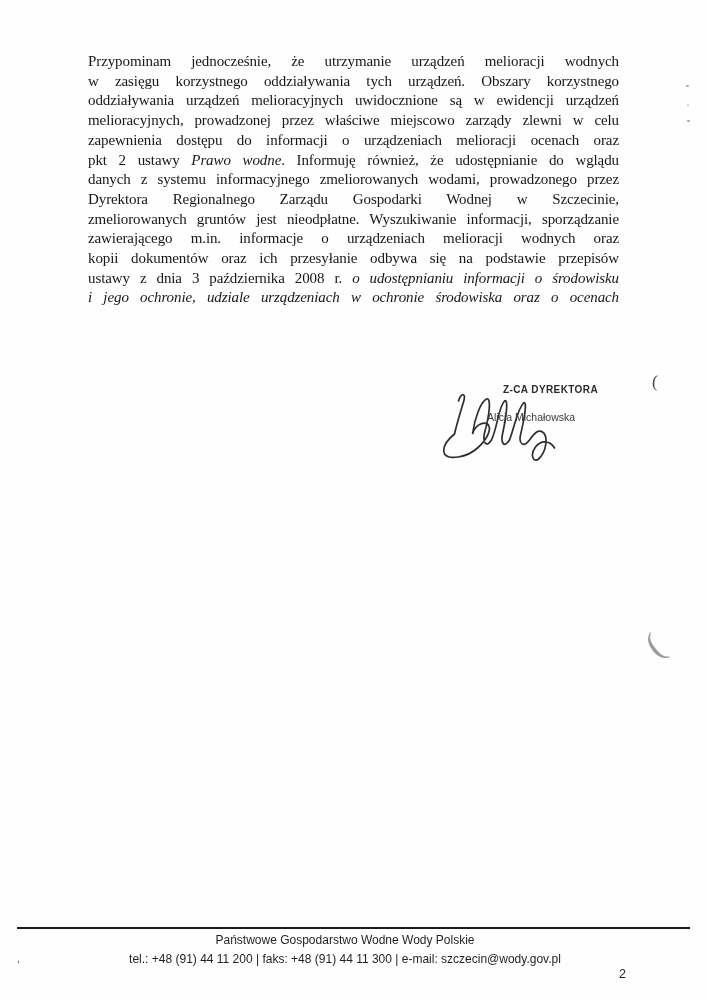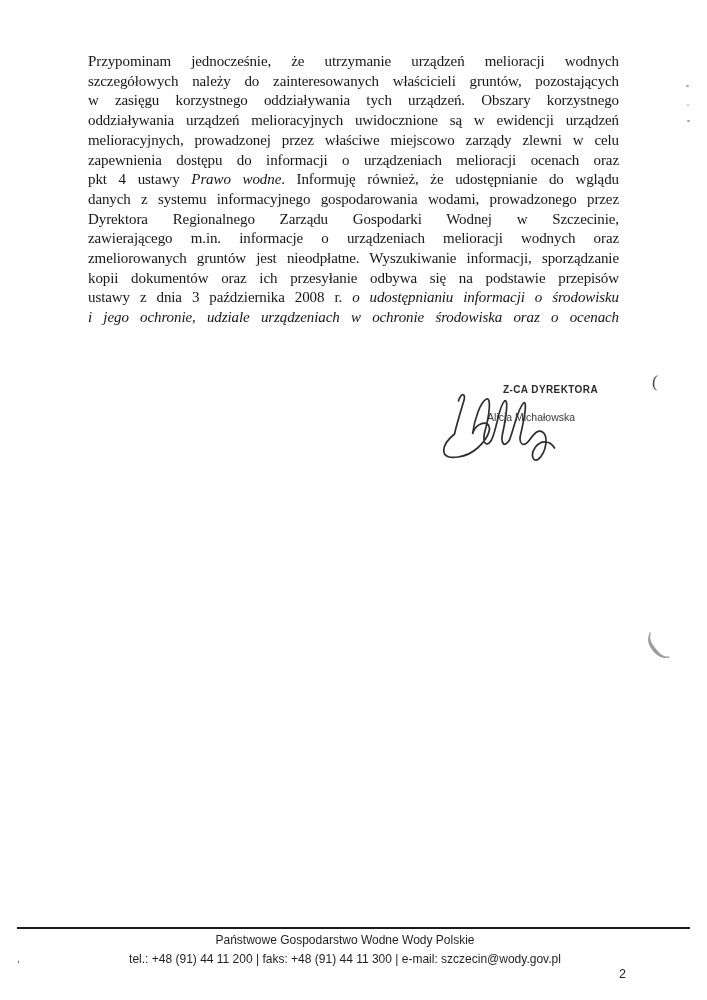--- a/index.html
+++ b/index.html
@@ -95,30 +95,29 @@
     font-size: 12.5px; color: #1f1f1f;
   }
 </style>
 </head>
 <body>
 
 <div class="page">
 
   <div class="letter-paragraph">
       <div class="line"><span>Przypominam jednocześnie, że utrzymanie urządzeń melioracji wodnych</span></div>
-      <div class="line"><span>szczegółowych należy do zainteresowanych właścicieli gruntów, pozostających</span></div>
       <div class="line"><span>w zasięgu korzystnego oddziaływania tych urządzeń. Obszary korzystnego</span></div>
       <div class="line"><span>oddziaływania urządzeń melioracyjnych uwidocznione są w ewidencji urządzeń</span></div>
       <div class="line"><span>melioracyjnych, prowadzonej przez właściwe miejscowo zarządy zlewni w celu</span></div>
       <div class="line"><span>zapewnienia dostępu do informacji o urządzeniach melioracji ocenach oraz</span></div>
-      <div class="line"><span>pkt 4 ustawy </span><span class="it">Prawo wodne</span><span>. Informuję również, że udostępnianie do wglądu</span></div>
-      <div class="line"><span>danych z systemu informacyjnego gospodarowania wodami, prowadzonego przez</span></div>
+      <div class="line"><span>pkt 2 ustawy </span><span class="it">Prawo wodne</span><span>. Informuję również, że udostępnianie do wglądu</span></div>
+      <div class="line"><span>danych z systemu informacyjnego zmeliorowanych wodami, prowadzonego przez</span></div>
       <div class="line"><span>Dyrektora Regionalnego Zarządu Gospodarki Wodnej w Szczecinie,</span></div>
+      <div class="line"><span>zmeliorowanych gruntów jest nieodpłatne. Wyszukiwanie informacji, sporządzanie</span></div>
       <div class="line"><span>zawierającego m.in. informacje o urządzeniach melioracji wodnych oraz</span></div>
-      <div class="line"><span>zmeliorowanych gruntów jest nieodpłatne. Wyszukiwanie informacji, sporządzanie</span></div>
       <div class="line"><span>kopii dokumentów oraz ich przesyłanie odbywa się na podstawie przepisów</span></div>
       <div class="line"><span>ustawy z dnia 3 października 2008 r. </span><span class="it">o udostępnianiu informacji o środowisku</span></div>
       <div class="line"><span class="it">i jego ochronie, udziale urządzeniach w ochronie środowiska oraz o ocenach</span></div>
     </div>
 
   <div class="sig-title">Z-CA DYREKTORA</div>
   <div class="sig-name">Alicja Michałowska</div>
   <svg class="sig-scribble" viewBox="0 0 135 80" xmlns="http://www.w3.org/2000/svg">
     <path d="M22 12 C25 3 30 4 27 13 C24 23 20 36 18 45
              C12 50 5 58 8 65 C12 71 30 69 41 59 C51 50 56 39 51 35 C46 32 38 37 36 45

